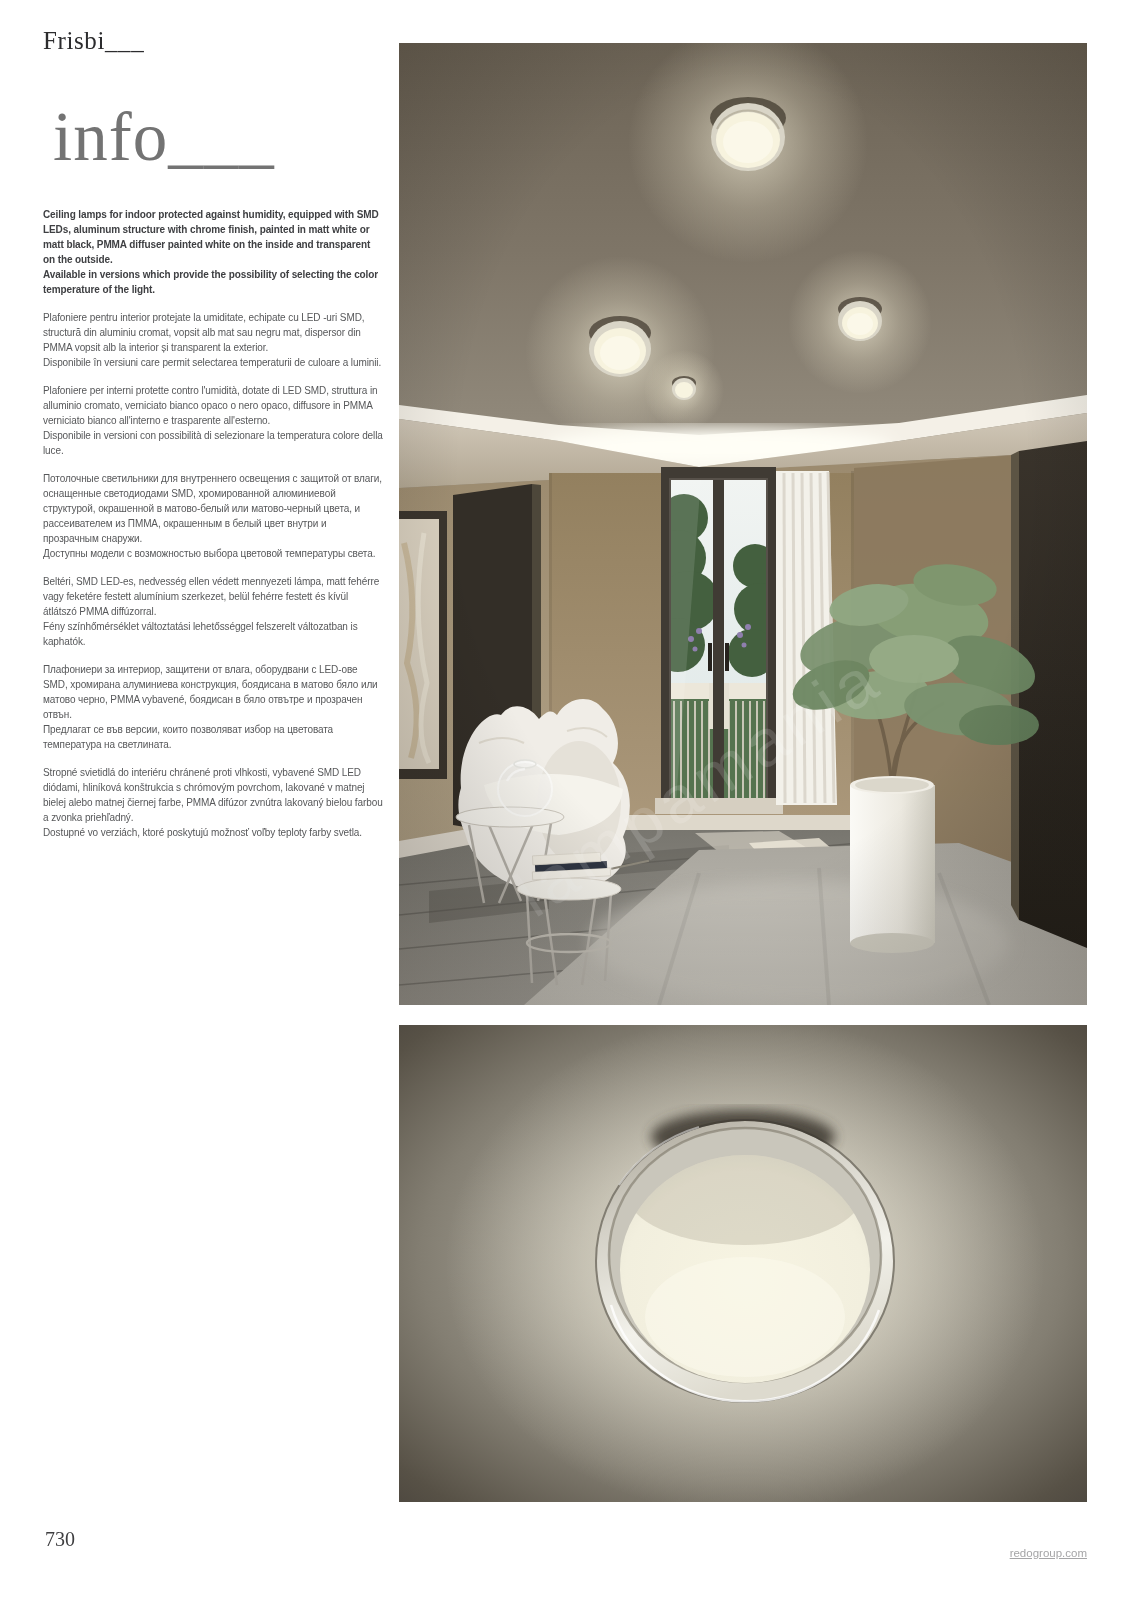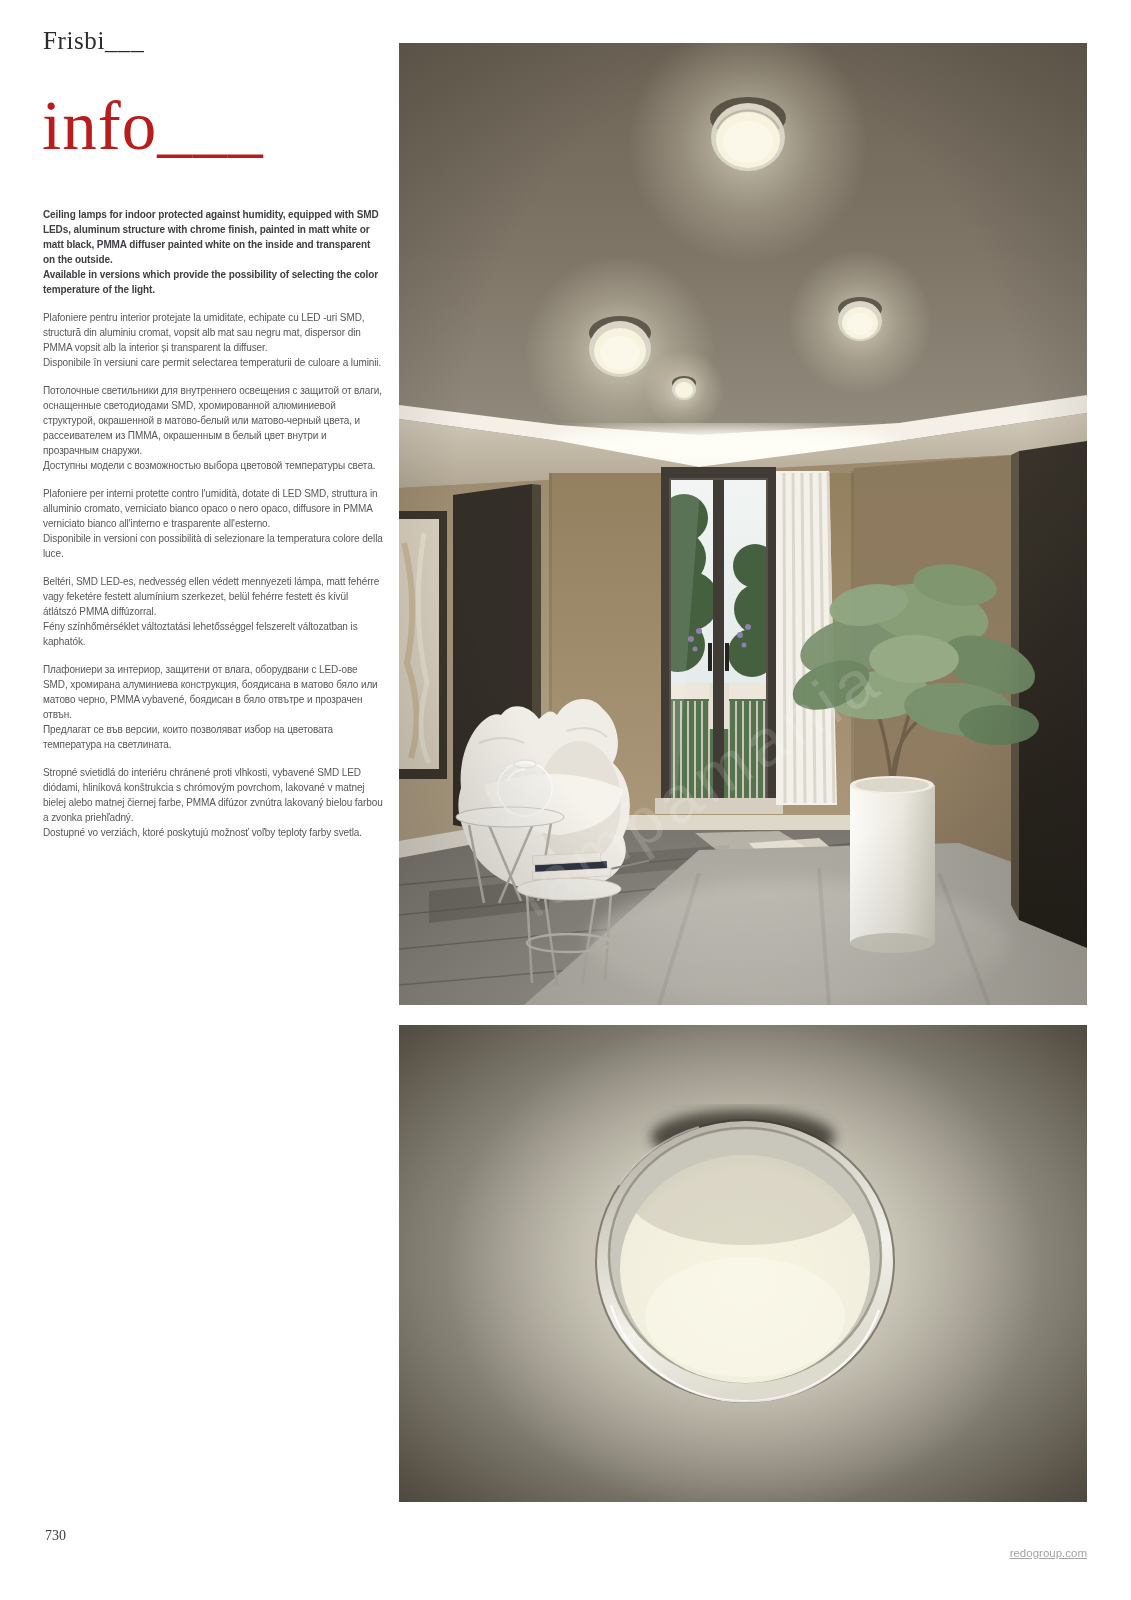--- a/index.html
+++ b/index.html
@@ -6,58 +6,58 @@
   body{
     width:1131px;height:1600px;position:relative;background:#ffffff;
     font-family:"Liberation Sans",sans-serif;overflow:hidden;
   }
   .product-name{
     position:absolute;left:43px;top:27px;margin:0;
     font-family:"Liberation Serif",serif;font-weight:400;
     font-size:25px;letter-spacing:.6px;color:#2c2c2e;
   }
   .section-title{
-    position:absolute;left:41px;top:86px;margin:1px;
+    position:absolute;left:41px;top:86px;margin:12px;
     font-family:"Liberation Serif",serif;font-weight:400;
-    font-size:69px;letter-spacing:1px;color:#b91c1c;
+    font-size:69px;letter-spacing:1px;color:#737373;
   }
   .descriptions{position:absolute;left:43px;top:207px;width:340px;}
   .desc{
     margin:0 0 13px 0;font-size:10px;line-height:15px;
     color:#57585a;white-space:pre-line;letter-spacing:-0.1px;
   }
   .desc.emphasis{font-weight:700;color:#3f4043;}
   .photo{position:absolute;display:block;}
   #room-photo{left:399px;top:43px;}
   #detail-photo{left:399px;top:1025px;}
   .page-number{
     position:absolute;left:45px;top:1528px;margin:0;
     font-family:"Liberation Serif",serif;font-weight:400;
-    font-size:14px;color:#3e3e40;
+    font-size:20px;color:#3e3e40;
   }
   .website{
     position:absolute;right:44px;top:1547px;margin:0;
     font-size:11.5px;color:#a5a5a7;text-decoration:underline;
   }
 </style>
 </head>
 <body>
 
 <h1 class="product-name">Frisbi___</h1>
 <h2 class="section-title">info___</h2>
 
 <div class="descriptions">
   <p class="desc emphasis">Ceiling lamps for indoor protected against humidity, equipped with SMD LEDs, aluminum structure with chrome finish, painted in matt white or matt black, PMMA diffuser painted white on the inside and transparent on the outside.
 Available in versions which provide the possibility of selecting the color temperature of the light.</p>
-  <p class="desc">Plafoniere pentru interior protejate la umiditate, echipate cu LED -uri SMD, structură din aluminiu cromat, vopsit alb mat sau negru mat, dispersor din PMMA vopsit alb la interior și transparent la diffuser.
+  <p class="desc">Plafoniere pentru interior protejate la umiditate, echipate cu LED -uri SMD, structură din aluminiu cromat, vopsit alb mat sau negru mat, dispersor din PMMA vopsit alb la interior și transparent la exterior.
 Disponibile în versiuni care permit selectarea temperaturii de culoare a luminii.</p>
+  <p class="desc">Plafoniere per interni protette contro l'umidità, dotate di LED SMD, struttura in alluminio cromato, verniciato bianco opaco o nero opaco, diffusore in PMMA verniciato bianco all'interno e trasparente all'esterno.
+Disponibile in versioni con possibilità di selezionare la temperatura colore della luce.</p>
   <p class="desc">Потолочные светильники для внутреннего освещения с защитой от влаги, оснащенные светодиодами SMD, хромированной алюминиевой структурой, окрашенной в матово-белый или матово-черный цвета, и рассеивателем из ПММА, окрашенным в белый цвет внутри и прозрачным снаружи.
 Доступны модели с возможностью выбора цветовой температуры света.</p>
-  <p class="desc">Plafoniere per interni protette contro l'umidità, dotate di LED SMD, struttura in alluminio cromato, verniciato bianco opaco o nero opaco, diffusore in PMMA verniciato bianco all'interno e trasparente all'esterno.
-Disponibile in versioni con possibilità di selezionare la temperatura colore della luce.</p>
   <p class="desc">Beltéri, SMD LED-es, nedvesség ellen védett mennyezeti lámpa, matt fehérre vagy feketére festett alumínium szerkezet, belül fehérre festett és kívül átlátszó PMMA diffúzorral.
 Fény színhőmérséklet változtatási lehetősséggel felszerelt változatban is kaphatók.</p>
   <p class="desc">Плафониери за интериор, защитени от влага, оборудвани с LED-ове SMD, хромирана алуминиева конструкция, боядисана в матово бяло или матово черно, PMMA vybavené, боядисан в бяло отвътре и прозрачен отвън.
 Предлагат се във версии, които позволяват избор на цветовата температура на светлината.</p>
   <p class="desc">Stropné svietidlá do interiéru chránené proti vlhkosti, vybavené SMD LED diódami, hliníková konštrukcia s chrómovým povrchom, lakované v matnej bielej alebo matnej čiernej farbe, PMMA difúzor zvnútra lakovaný bielou farbou a zvonka priehľadný.
 Dostupné vo verziách, ktoré poskytujú možnosť voľby teploty farby svetla.</p>
 </div>
 
 <svg id="room-photo" class="photo" width="688" height="962" viewBox="0 0 688 962" xmlns="http://www.w3.org/2000/svg">
   <defs>

